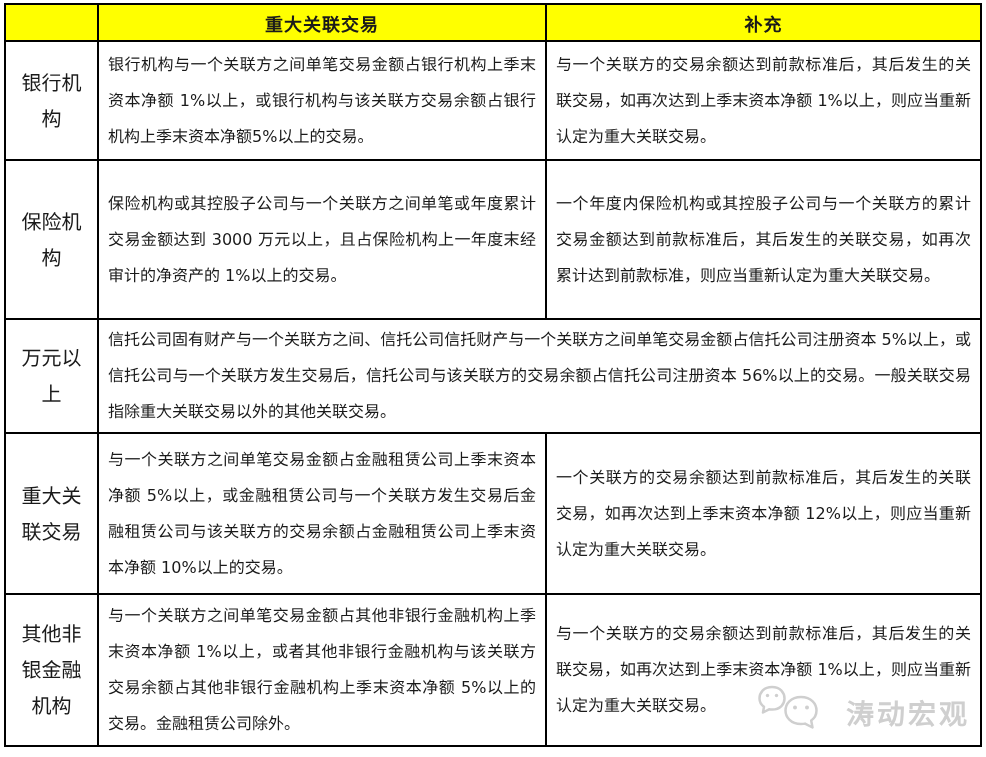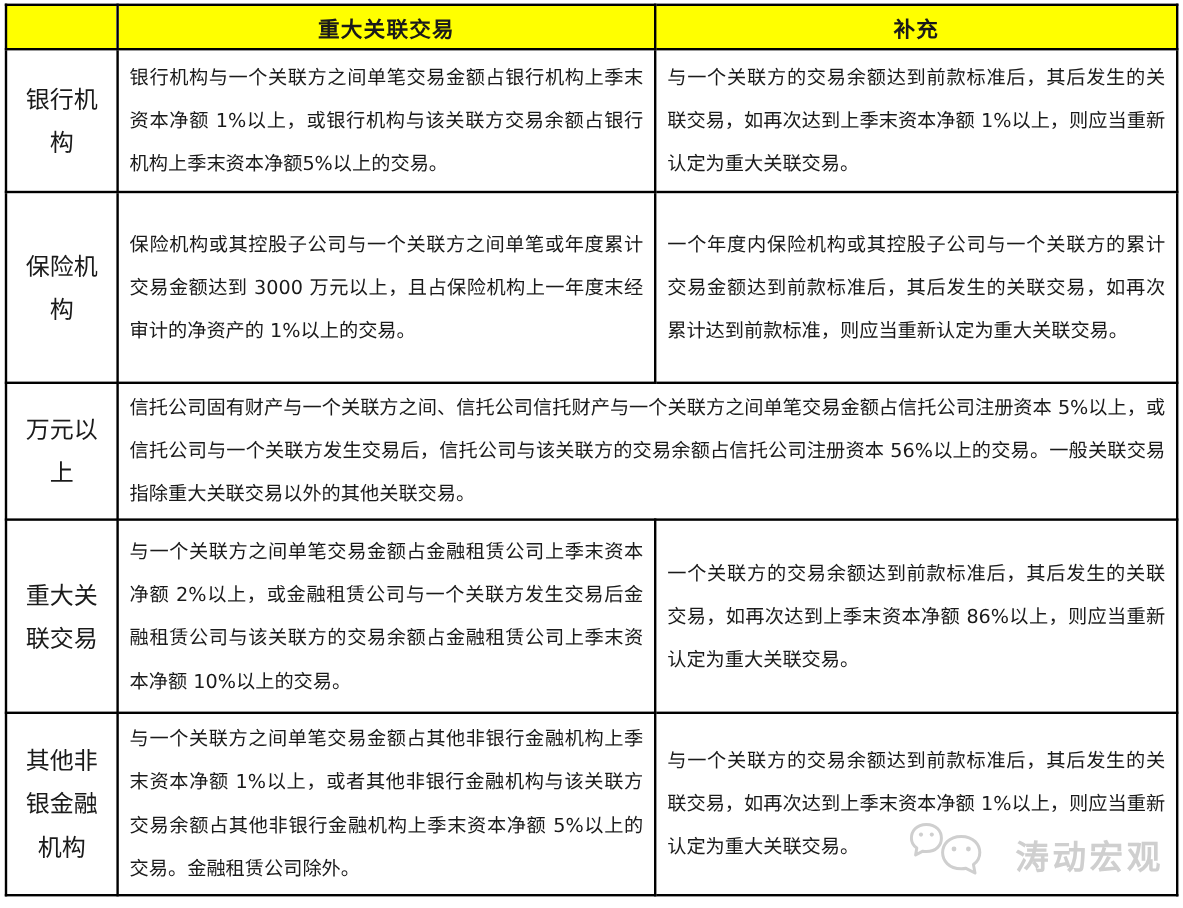--- a/index.html
+++ b/index.html
@@ -105,22 +105,22 @@
       <td class="label-cell">保险机构</td>
       <td class="body-cell">保险机构或其控股子公司与一个关联方之间单笔或年度累计交易金额达到 3000 万元以上，且占保险机构上一年度末经审计的净资产的 1%以上的交易。</td>
       <td class="body-cell">一个年度内保险机构或其控股子公司与一个关联方的累计交易金额达到前款标准后，其后发生的关联交易，如再次累计达到前款标准，则应当重新认定为重大关联交易。</td>
     </tr>
     <tr class="r-trust">
       <td class="label-cell">万元以上</td>
       <td class="body-cell" colspan="2">信托公司固有财产与一个关联方之间、信托公司信托财产与一个关联方之间单笔交易金额占信托公司注册资本 5%以上，或信托公司与一个关联方发生交易后，信托公司与该关联方的交易余额占信托公司注册资本 56%以上的交易。一般关联交易指除重大关联交易以外的其他关联交易。</td>
     </tr>
     <tr class="r-lease">
       <td class="label-cell">重大关联交易</td>
-      <td class="body-cell">与一个关联方之间单笔交易金额占金融租赁公司上季末资本净额 2%以上，或金融租赁公司与一个关联方发生交易后金融租赁公司与该关联方的交易余额占金融租赁公司上季末资本净额 10%以上的交易。</td>
-      <td class="body-cell">一个关联方的交易余额达到前款标准后，其后发生的关联交易，如再次达到上季末资本净额 86%以上，则应当重新认定为重大关联交易。</td>
+      <td class="body-cell">与一个关联方之间单笔交易金额占金融租赁公司上季末资本净额 5%以上，或金融租赁公司与一个关联方发生交易后金融租赁公司与该关联方的交易余额占金融租赁公司上季末资本净额 10%以上的交易。</td>
+      <td class="body-cell">一个关联方的交易余额达到前款标准后，其后发生的关联交易，如再次达到上季末资本净额 12%以上，则应当重新认定为重大关联交易。</td>
     </tr>
     <tr class="r-other">
       <td class="label-cell">其他非银金融机构</td>
       <td class="body-cell">与一个关联方之间单笔交易金额占其他非银行金融机构上季末资本净额 1%以上，或者其他非银行金融机构与该关联方交易余额占其他非银行金融机构上季末资本净额 5%以上的交易。金融租赁公司除外。</td>
       <td class="body-cell">与一个关联方的交易余额达到前款标准后，其后发生的关联交易，如再次达到上季末资本净额 1%以上，则应当重新认定为重大关联交易。</td>
     </tr>
   </tbody>
 </table>
 
 <div class="watermark">

